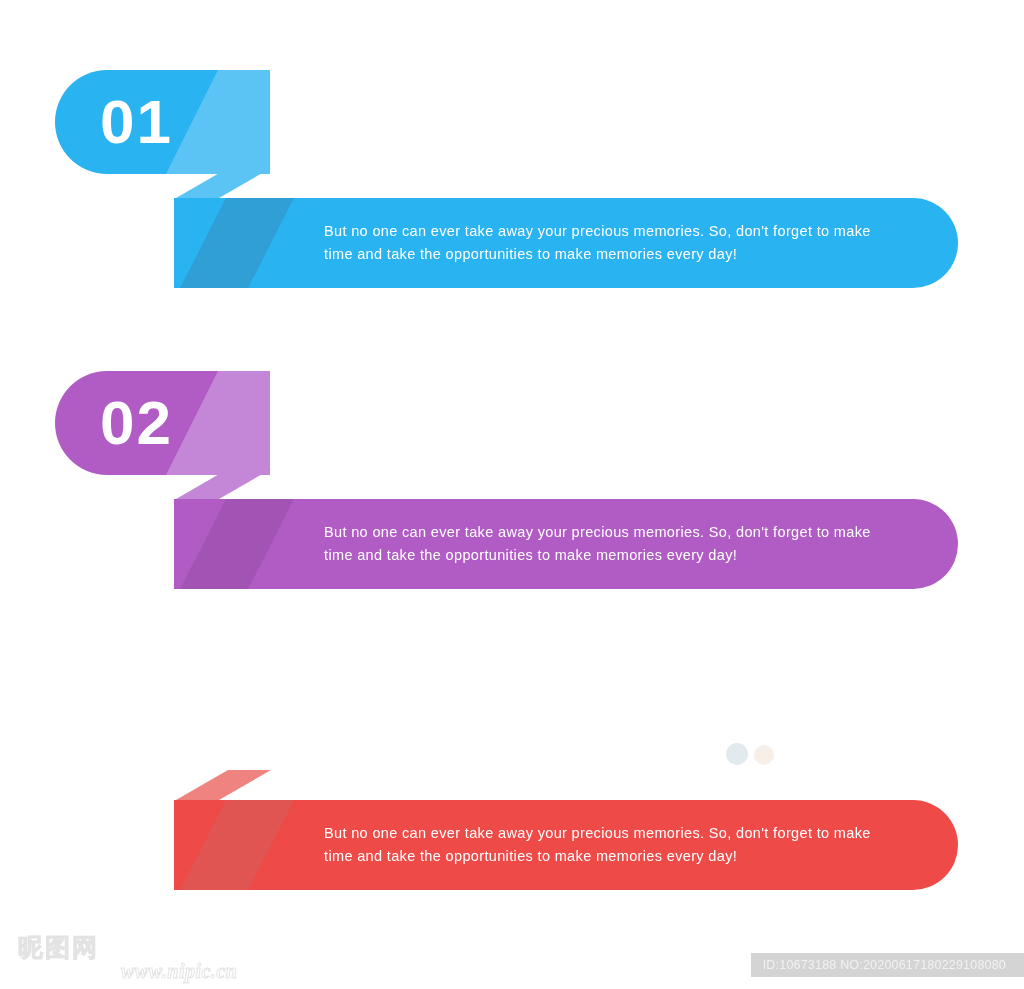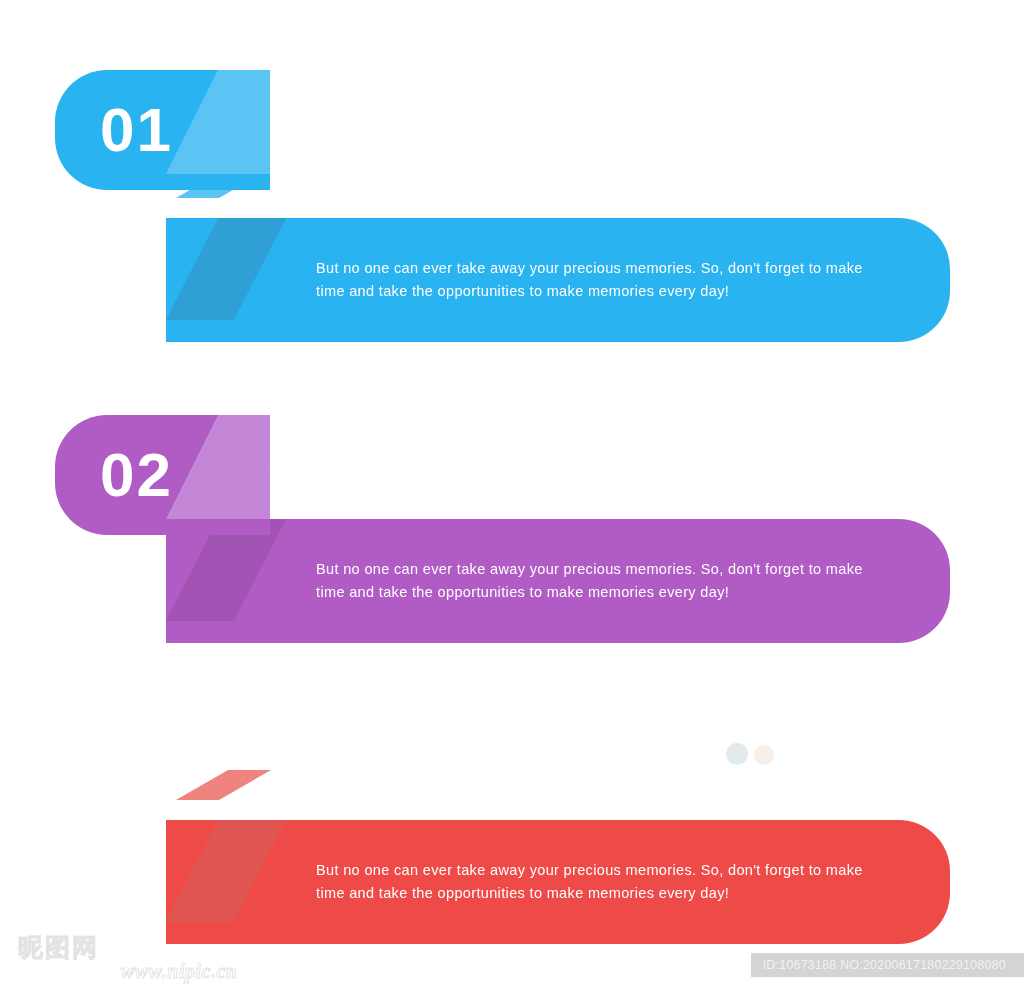--- a/index.html
+++ b/index.html
@@ -22,42 +22,41 @@
   
   .panel {
     position: absolute;
     left: 0;
     width: 1024px;
   }
 
   
   .bar {
     position: absolute;
-    left: 166px;
+    left: 174px;
     width: 784px;
-    height: 124px;
+    height: 90px;
     border-radius: 0 51px 51px 0;
     overflow: hidden;
-    margin-top: 20px;
   }
   
   .bar-shade {
     position: absolute;
     top: 0;
     left: 0;
     width: 120px;
     height: 102px;
   }
 
   
   .tab {
     position: absolute;
     left: 55px;
     width: 215px;
-    height: 120px;
+    height: 104px;
     border-radius: 52px 0 0 52px;
     overflow: hidden;
   }
   
   .tab-wedge {
     position: absolute;
     top: 0;
     right: 0;
     width: 110px;
     height: 104px;
@@ -164,21 +163,21 @@
           <div class="tab-wedge" style="background: rgb(91, 196, 245); clip-path: polygon(58px 0px, 110px 0px, 110px 104px, 6px 104px);"></div>
           <div class="tab-number">01</div>
         </div>
       </div>
       <div class="panel" style="top: 371px; height: 235px;">
         <div class="bar" style="top: 128px; background: rgb(176, 92, 196);">
           <div class="bar-shade" style="background: rgb(161, 84, 180); clip-path: polygon(52px 0px, 120px 0px, 68px 102px, 0px 102px);"></div>
           <div class="bar-text">But no one can ever take away your precious memories. So, don't forget to make time and take the opportunities to make memories every day!</div>
         </div>
         <div class="connector" style="top: 98px; background: rgb(196, 134, 214); clip-path: polygon(52px 0px, 95px 0px, 43px 30px, 0px 30px);"></div>
-        <div class="tab" style="top: 0px; background: rgb(176, 92, 196); margin-top: 44px;">
+        <div class="tab" style="top: 0px; background: rgb(176, 92, 196);">
           <div class="tab-wedge" style="background: rgb(196, 134, 214); clip-path: polygon(58px 0px, 110px 0px, 110px 104px, 6px 104px);"></div>
           <div class="tab-number">02</div>
         </div>
       </div>
       <div class="panel" style="top: 672px; height: 235px;">
         <div class="bar" style="top: 128px; background: rgb(237, 74, 72);">
           <div class="bar-shade" style="background: rgb(224, 85, 82); clip-path: polygon(52px 0px, 120px 0px, 68px 102px, 0px 102px);"></div>
           <div class="bar-text">But no one can ever take away your precious memories. So, don't forget to make time and take the opportunities to make memories every day!</div>
         </div>
         <div class="connector" style="top: 98px; background: rgb(239, 131, 128); clip-path: polygon(52px 0px, 95px 0px, 43px 30px, 0px 30px);"></div>

